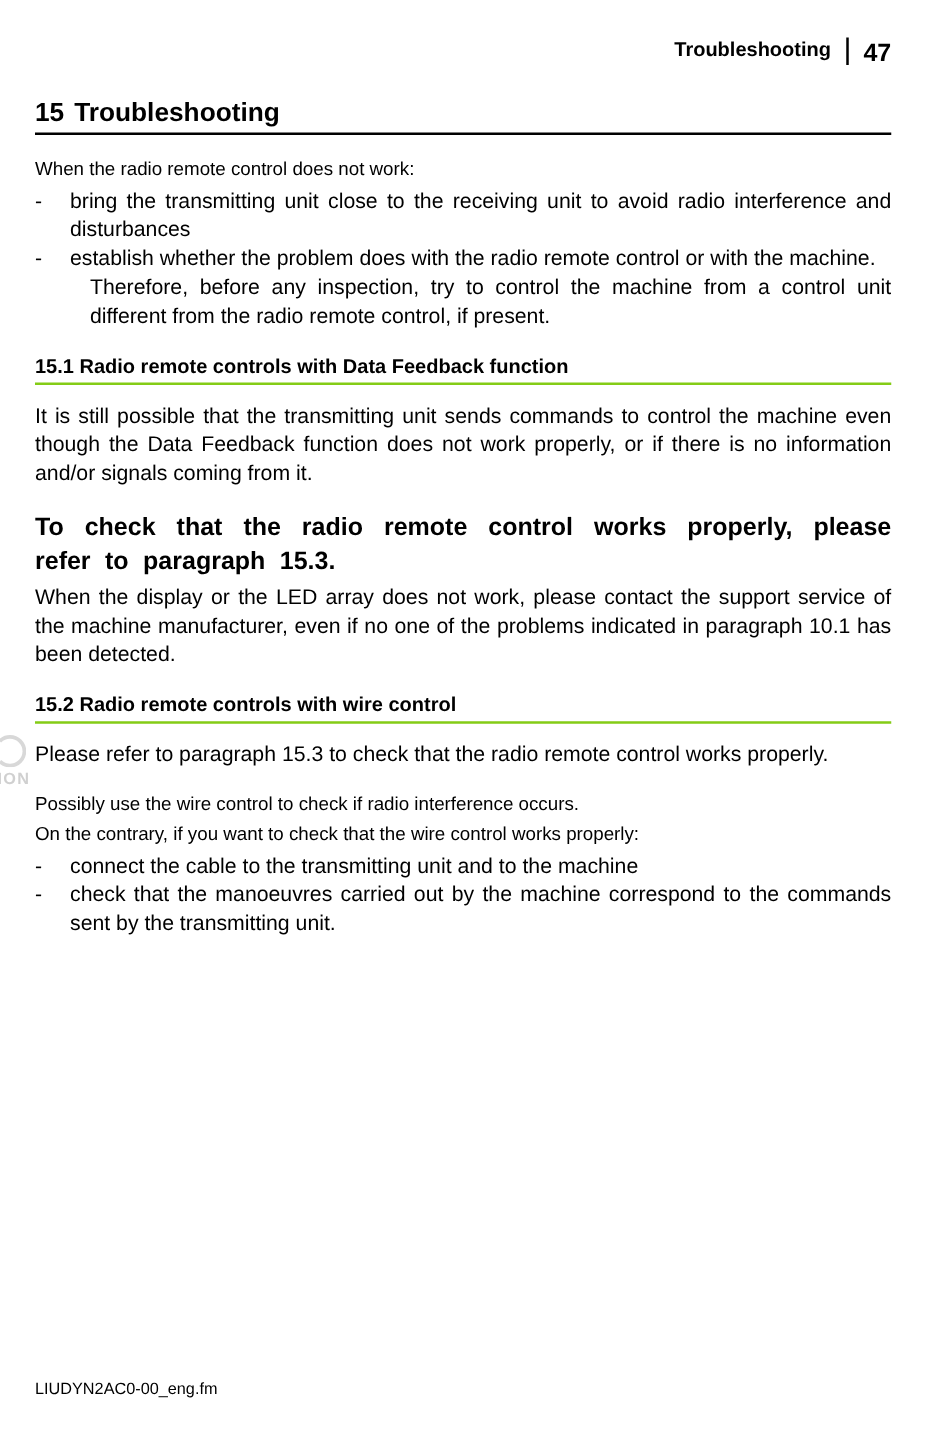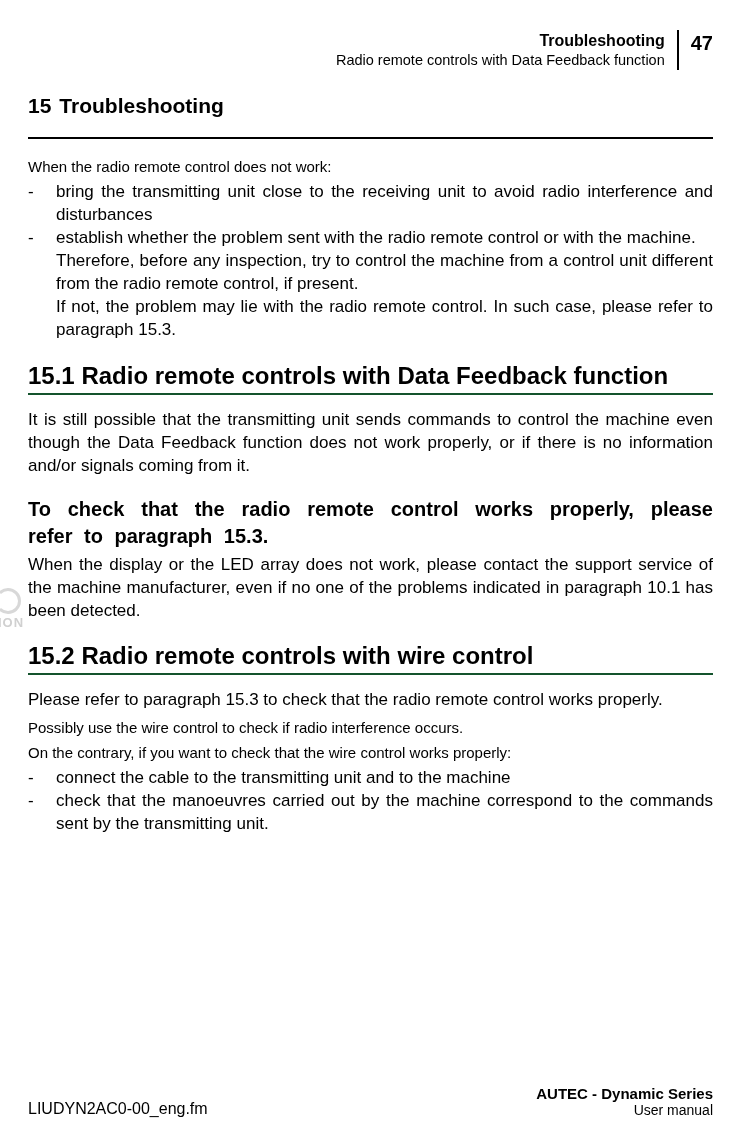--- a/index.html
+++ b/index.html
@@ -39,21 +39,21 @@
     .page-number {
       font-weight: bold;
       font-size: 20px;
       padding-left: 12px;
       padding-top: 2px;
     }
     .section-heading-main {
       font-size: 21px;
       font-weight: bold;
       border-bottom: 2px solid #000;
-      padding-bottom: 19px;
+      padding-bottom: 3px;
       margin-bottom: 18px;
       display: flex;
       gap: 8px;
     }
     .section-number {
       display: inline-block;
     }
     .body-text {
       font-size: 15px;
       line-height: 1.35;
@@ -69,29 +69,29 @@
       text-align: justify;
     }
     .list-bullet {
       width: 28px;
       flex-shrink: 0;
     }
     .list-content {
       flex: 1;
     }
     .list-content-indent {
-      margin-left: 28px;
+      margin-left: 44px;
       font-size: 17px;
       line-height: 1.35;
       text-align: justify;
     }
     .subsection-heading {
-      font-size: 24px;
-      font-weight: bold;
-      border-bottom: 2px solid #14532d;
+      font-size: 16px;
+      font-weight: bold;
+      border-bottom: 2px solid #84cc16;
       padding-bottom: 3px;
       margin-top: 20px;
       margin-bottom: 14px;
     }
     .para {
       font-size: 17px;
       line-height: 1.35;
       text-align: justify;
       margin-bottom: 16px;
     }
@@ -126,89 +126,83 @@
     .footer {
       position: absolute;
       bottom: 30px;
       left: 28px;
       right: 28px;
       display: flex;
       justify-content: space-between;
       align-items: flex-end;
     }
     .footer-left {
-      font-size: 16px;
+      font-size: 13px;
     }
     .footer-right {
       text-align: right;
     }
     .footer-series {
       font-weight: bold;
       font-size: 15px;
     }
     .footer-manual {
       font-size: 14px;
     }
   </style>
 </head>
 <body>
 
 <div class="header">
   <div class="header-text-block">
     <div class="header-title">Troubleshooting</div>
-    <div class="header-subtitle">Radio remote controls with Data Feedback function</div>
   </div>
   <div class="page-number">47</div>
 </div>
 
 <div class="section-heading-main">
   <span class="section-number">15</span>
   <span>Troubleshooting</span>
 </div>
 
 <div class="body-text">When the radio remote control does not work:</div>
 
 <div class="list-block">
   <div class="list-item">
     <div class="list-bullet">-</div>
     <div class="list-content">bring the transmitting unit close to the receiving unit to avoid radio interference and disturbances</div>
   </div>
   <div class="list-item">
     <div class="list-bullet">-</div>
-    <div class="list-content">establish whether the problem sent with the radio remote control or with the machine.</div>
+    <div class="list-content">establish whether the problem does with the radio remote control or with the machine.</div>
   </div>
   <div class="list-content-indent">Therefore, before any inspection, try to control the machine from a control unit different from the radio remote control, if present.</div>
-  <div class="list-content-indent">If not, the problem may lie with the radio remote control. In such case, please refer to paragraph 15.3.</div>
 </div>
 
 <div class="subsection-heading">15.1 Radio remote controls with Data Feedback function</div>
 
 <div class="para" style="margin-bottom:18px;">It is still possible that the transmitting unit sends commands to control the machine even though the Data Feedback function does not work properly, or if there is no information and/or signals coming from it.</div>
 <div class="para-justify-wide" style="word-spacing: 6px;">To check that the radio remote control works properly, please refer to paragraph 15.3.</div>
 <div class="para">When the display or the LED array does not work, please contact the support service of the machine manufacturer, even if no one of the problems indicated in paragraph 10.1 has been detected.</div>
 
 <div class="subsection-heading">15.2 Radio remote controls with wire control</div>
 
-<div class="para" style="margin-bottom:6px;">Please refer to paragraph 15.3 to check that the radio remote control works properly.</div>
+<div class="para" style="margin-bottom:18px;">Please refer to paragraph 15.3 to check that the radio remote control works properly.</div>
 <div class="body-text">Possibly use the wire control to check if radio interference occurs.</div>
 <div class="body-text">On the contrary, if you want to check that the wire control works properly:</div>
 
 <div class="list-block">
   <div class="list-item">
     <div class="list-bullet">-</div>
     <div class="list-content">connect the cable to the transmitting unit and to the machine</div>
   </div>
   <div class="list-item">
     <div class="list-bullet">-</div>
     <div class="list-content">check that the manoeuvres carried out by the machine correspond to the commands sent by the transmitting unit.</div>
   </div>
 </div>
 
 <div class="watermark-circle"></div>
 <div class="watermark">ION</div>
 
 <div class="footer">
   <div class="footer-left">LIUDYN2AC0-00_eng.fm</div>
-  <div class="footer-right">
-    <div class="footer-series">AUTEC - Dynamic Series</div>
-    <div class="footer-manual">User manual</div>
-  </div>
 </div>
 
 </body></html>

